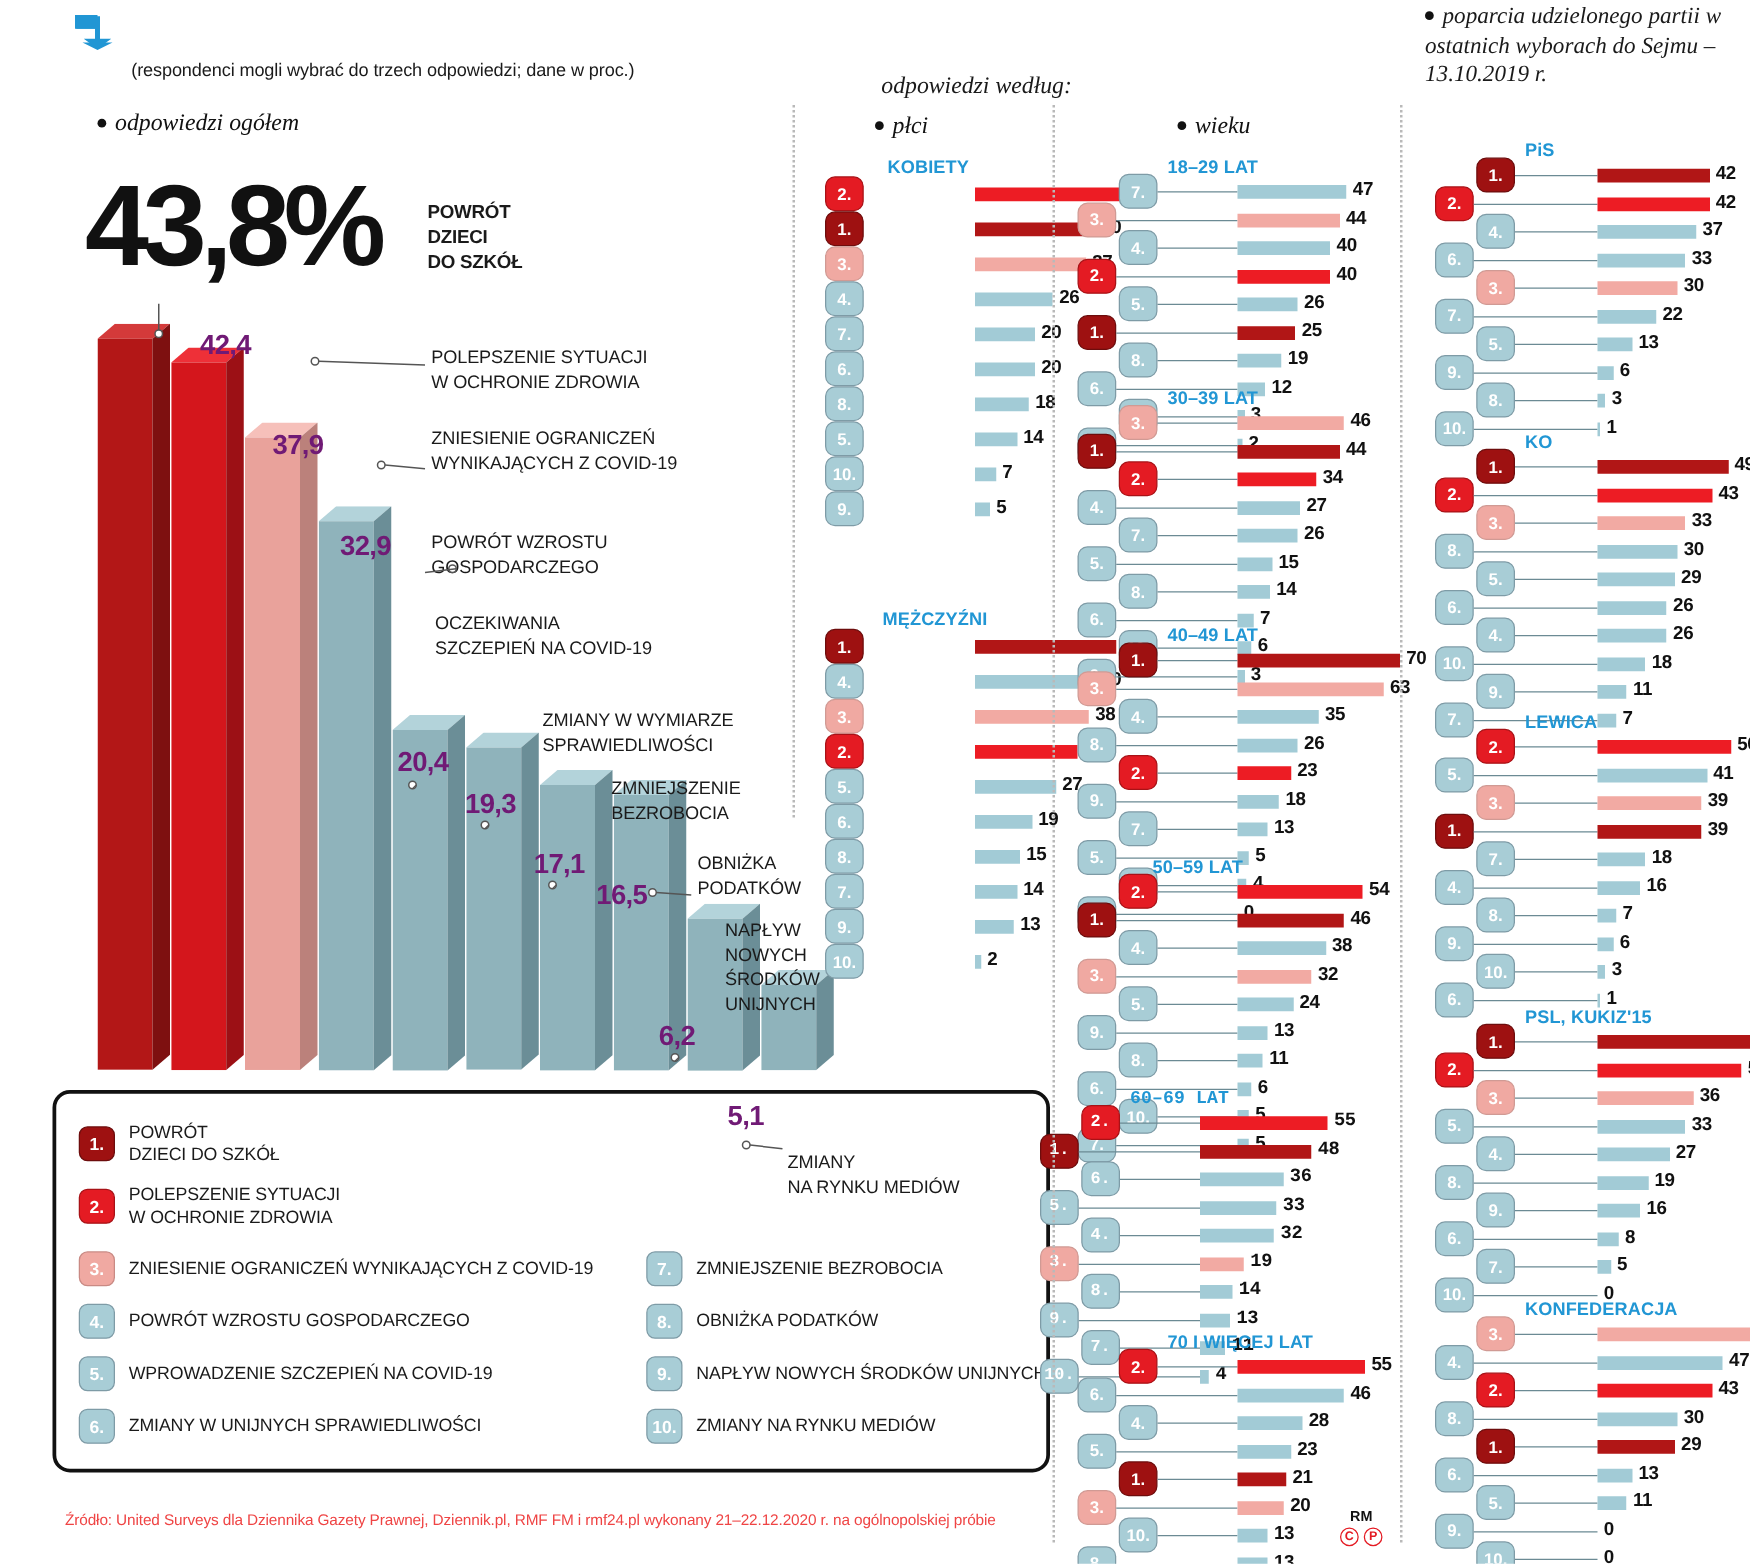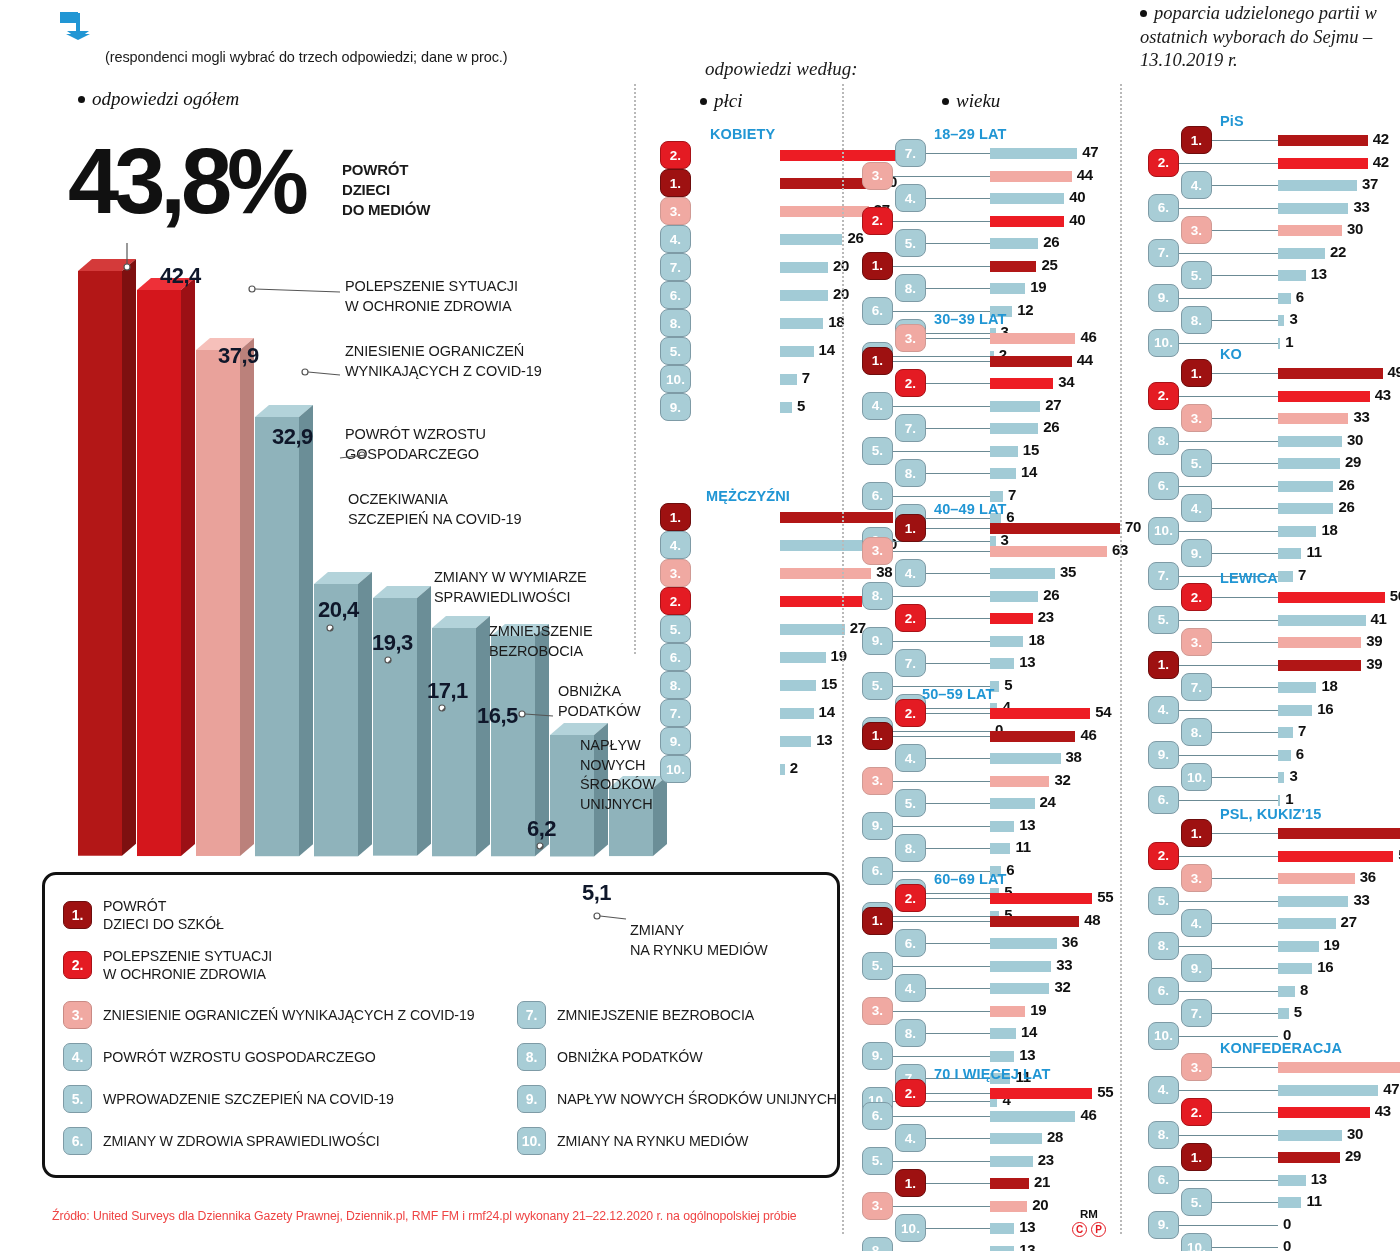--- a/index.html
+++ b/index.html
@@ -55,21 +55,21 @@
     font-size: 15px; font-weight: bold; line-height: 1.33;
     letter-spacing: -0.2px;
   }
 
   
   #main-chart { position: absolute; left: 0; top: 0; width: 850px; height: 900px; }
   .col-group { position: absolute; }
 
   .callout-val {
     position: absolute; font-size: 22px; font-weight: bold;
-    letter-spacing: -0.5px; color: #0f172a;
+    letter-spacing: -0.5px; color: #701a75;
   }
   .callout-txt {
     position: absolute; font-size: 14.5px; line-height: 1.35;
     letter-spacing: -0.1px; color: #1a1a1a;
   }
 
   
   #legend-box {
     position: absolute; left: 42px; top: 872px; width: 798px; height: 306px;
     border: 3px solid #111; border-radius: 14px; background: transparent;
@@ -159,21 +159,21 @@
   <span class="dot"></span><span>wieku</span>
 </div>
 <div id="party-label">
   <span style="display:inline-block;width:7px;height:7px;border-radius:50%;background:#111;vertical-align:middle;margin-right:7px;margin-bottom:3px;"></span><span>poparcia udzielonego partii w ostatnich wyborach do Sejmu – 13.10.2019 r.</span>
 </div>
 
 <div id="big-number">43,8%</div>
 <div id="big-number-caption">
   <div>POWRÓT</div>
   <div>DZIECI</div>
-  <div>DO MEDIÓW</div>
+  <div>DO SZKÓŁ</div>
 </div>
 
 <div id="main-chart">
     <div class="col-group" style="left: 78px; top: 271.27px; width: 60px; height: 584.73px;">
       <svg width="62" height="600.7299999999999" style="position: absolute; left: 0px; top: -12px;">
         <polygon points="0,12 14,0 58,0 44,12" fill="#d43a3a"></polygon>
         <rect x="0" y="12" width="44" height="584.7299999999999" fill="#b31717"></rect>
         <polygon points="44,12 58,0 58,584.7299999999999 44,596.7299999999999" fill="#7e1010"></polygon>
       </svg>
     </div>
@@ -354,21 +354,21 @@
     <div class="lg-item" style="left: 18px; top: 168px;">
       <span class="badge rb">4.</span>
       <span class="lg-text">POWRÓT WZROSTU GOSPODARCZEGO</span>
     </div>
     <div class="lg-item" style="left: 18px; top: 210px;">
       <span class="badge rb">5.</span>
       <span class="lg-text">WPROWADZENIE SZCZEPIEŃ NA COVID-19</span>
     </div>
     <div class="lg-item" style="left: 18px; top: 252px;">
       <span class="badge rb">6.</span>
-      <span class="lg-text">ZMIANY W ZDROWIA SPRAWIEDLIWOŚCI</span>
+      <span class="lg-text">ZMIANY W UNIJNYCH SPRAWIEDLIWOŚCI</span>
     </div>
     <div class="lg-item" style="left: 472px; top: 126px;">
       <span class="badge rb">7.</span>
       <span class="lg-text">ZMNIEJSZENIE BEZROBOCIA</span>
     </div>
     <div class="lg-item" style="left: 472px; top: 168px;">
       <span class="badge rb">8.</span>
       <span class="lg-text">OBNIŻKA PODATKÓW</span>
     </div>
     <div class="lg-item" style="left: 472px; top: 210px;">
@@ -613,21 +613,21 @@
       <div class="bval" style="left: 144.143px; top: 172.5px;">6</div>
       <div class="bbadge rb" style="left: 33px; top: 191px;">10.</div>
       <div class="bleader" style="left: 64px; top: 205px; width: 64px;"></div>
       <div class="bbar cb" style="left: 128px; top: 200px; width: 9.28571px;"></div>
       <div class="bval" style="left: 142.286px; top: 195px;">5</div>
       <div class="bbadge rb" style="left: 0px; top: 213.5px;">7.</div>
       <div class="bleader" style="left: 31px; top: 227.5px; width: 97px;"></div>
       <div class="bbar cb" style="left: 128px; top: 222.5px; width: 9.28571px;"></div>
       <div class="bval" style="left: 142.286px; top: 217.5px;">5</div>
     </div>
-    <div class="panel" style="left: 862px; top: 873px; width: 318px; height: 255px;">
+    <div class="panel" style="left: 832px; top: 873px; width: 318px; height: 255px; font-family: Liberation Mono, monospace;">
       <div class="panel-title" style="left: 72px; top: -2px;">60–69 LAT</div>
       <div class="bbadge r2" style="left: 33px; top: 11px;">2.</div>
       <div class="bleader" style="left: 64px; top: 25px; width: 64px;"></div>
       <div class="bbar c2" style="left: 128px; top: 20px; width: 102.143px;"></div>
       <div class="bval" style="left: 235.143px; top: 15px;">55</div>
       <div class="bbadge r1" style="left: 0px; top: 33.5px;">1.</div>
       <div class="bleader" style="left: 31px; top: 47.5px; width: 97px;"></div>
       <div class="bbar c1" style="left: 128px; top: 42.5px; width: 89.1429px;"></div>
       <div class="bval" style="left: 222.143px; top: 37.5px;">48</div>
       <div class="bbadge rb" style="left: 33px; top: 56px;">6.</div>

